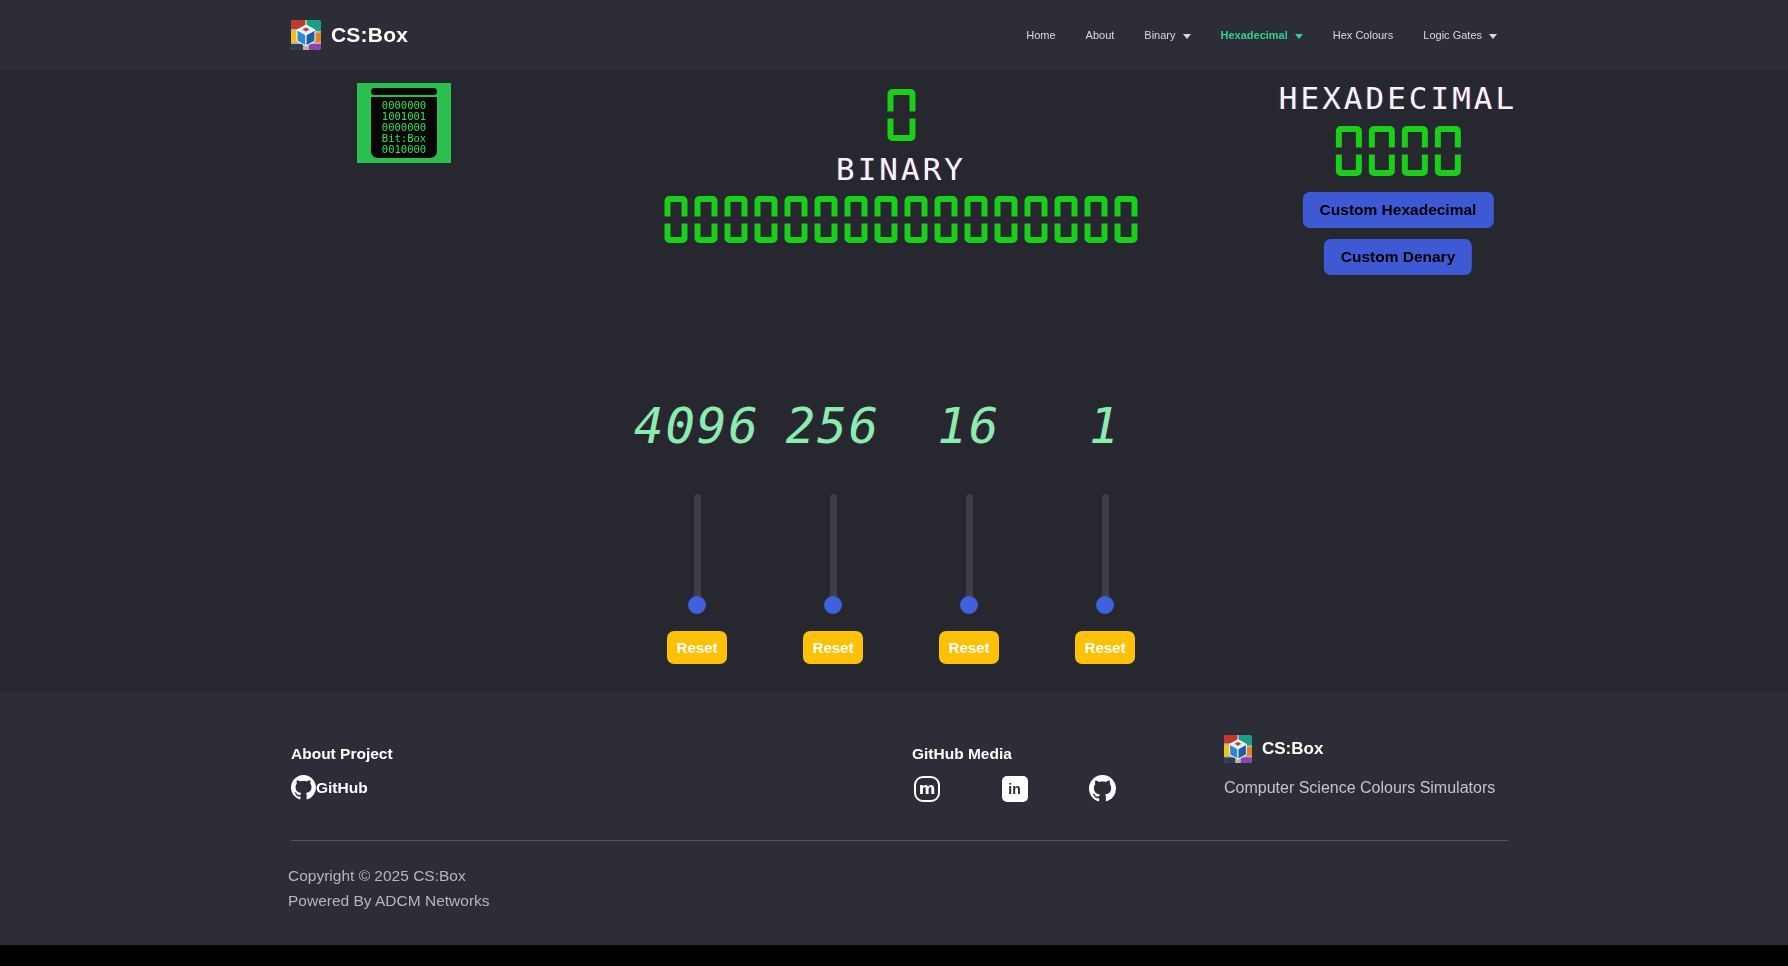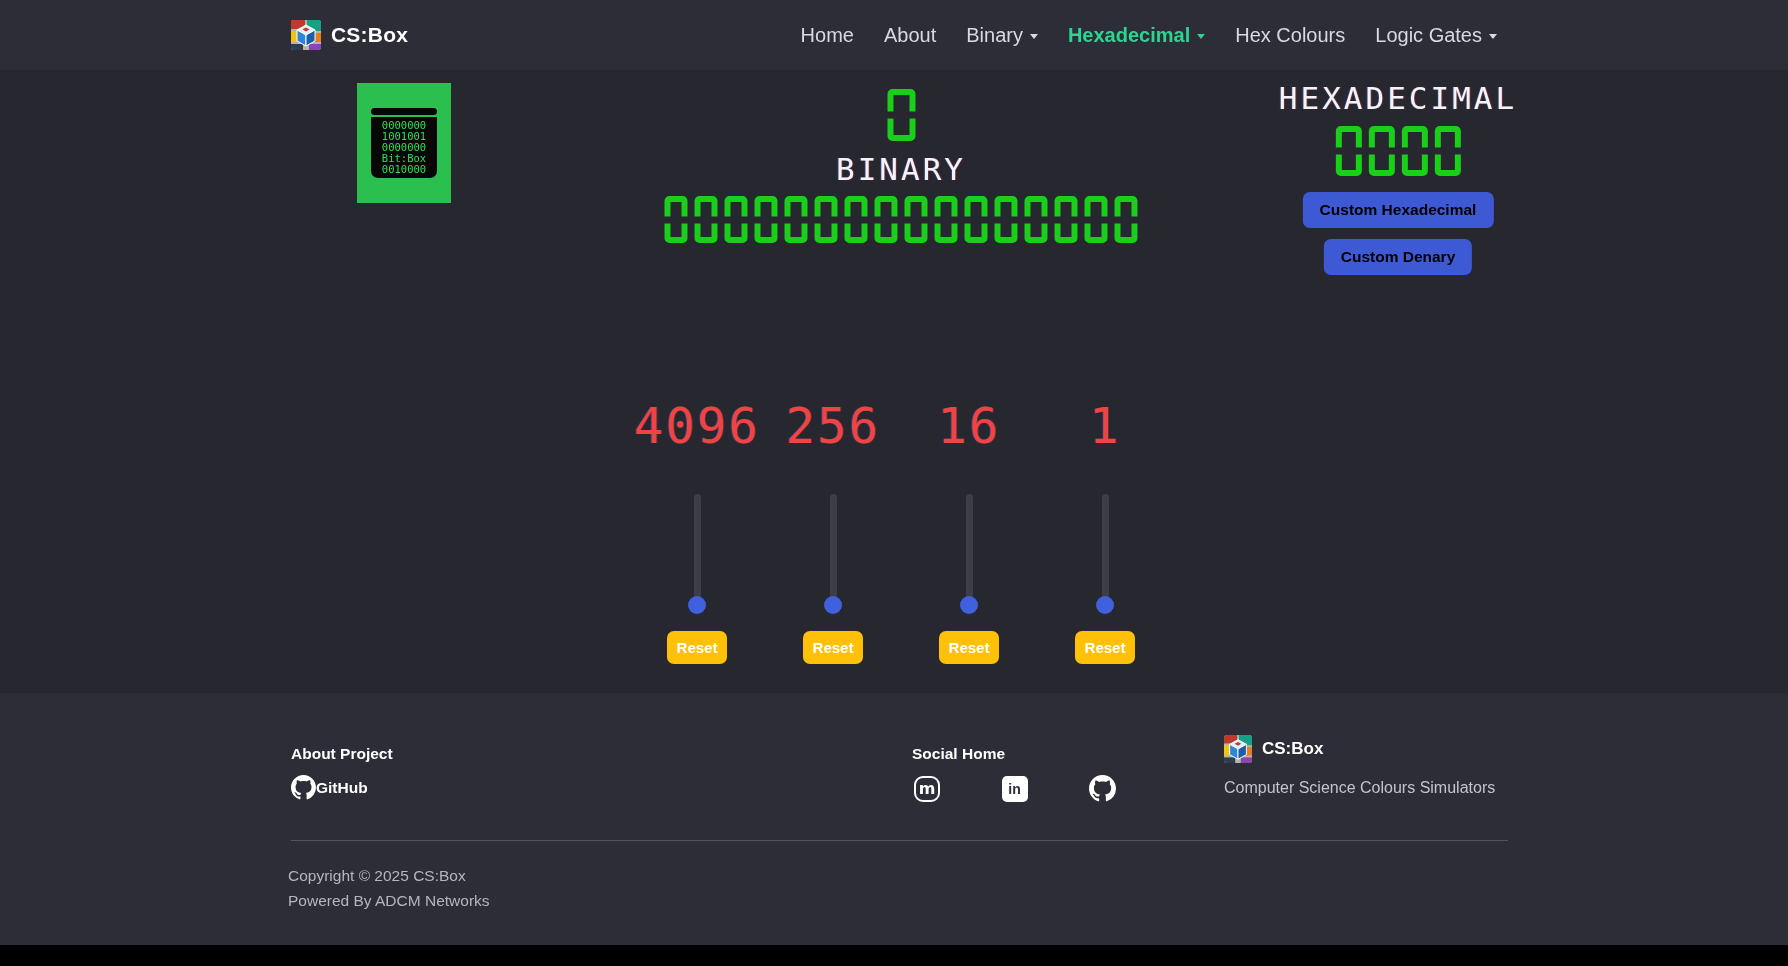--- a/index.html
+++ b/index.html
@@ -19,27 +19,27 @@
   html,body{width:1788px;height:966px;}
   body{background:#000;font-family:"Liberation Sans",sans-serif;overflow:hidden;}
   .page{position:relative;width:1788px;height:945px;background:var(--main-bg);}
 
   
   .navbar{position:absolute;top:0;left:0;width:100%;height:70px;background:var(--nav-bg);
           display:flex;align-items:center;justify-content:space-between;padding:0 291px;}
   .brand{display:flex;align-items:center;gap:10px;cursor:pointer;}
   .brand-title{color:#fff;font-size:21px;font-weight:bold;letter-spacing:.2px;}
   .nav-items{display:flex;align-items:center;gap:30px;list-style:none;}
-  .nav-link{color:#d9dade;font-size:20px;cursor:pointer;display:flex;align-items:center;gap:7px;}
+  .nav-link{color:#d9dade;font-size:11px;cursor:pointer;display:flex;align-items:center;gap:7px;}
   .nav-link.active{color:var(--teal);font-weight:bold;}
   .caret{width:0;height:0;border-left:4.5px solid transparent;border-right:4.5px solid transparent;
          border-top:5px solid currentColor;display:inline-block;margin-top:3px;}
 
   
-  .bitbox{position:absolute;left:357px;top:83px;width:94px;height:120px;background:#2abf4f;
+  .bitbox{position:absolute;left:357px;top:83px;width:94px;height:80px;background:#2abf4f;
           display:flex;align-items:center;justify-content:center;}
   .bitbox-screen{width:66px;height:70px;position:relative;}
   .bitbox-bar{position:absolute;top:0;left:0;width:66px;height:7px;background:#070707;border-radius:4px;}
   .bitbox-display{position:absolute;top:9px;left:0;width:66px;height:61px;background:#070707;
                   border-radius:0 0 7px 7px;display:flex;align-items:center;justify-content:center;}
   .bitbox-text{font-family:"DejaVu Sans Mono",monospace;font-size:10.5px;line-height:11px;
                color:#2fe052;white-space:pre-line;text-align:center;}
 
   
   .seg-label{font-family:"DejaVu Sans Mono",monospace;color:#f4f4f6;letter-spacing:3px;
@@ -60,22 +60,22 @@
   .display-hex{position:absolute;left:1398px;top:80px;transform:translateX(-50%);text-align:center;}
   .display-hex .seg-label{font-size:31px;}
   .hex-row{margin:10px 0 16px;}
   .btn-blue{display:inline-block;background:var(--blue);color:#000000;font-weight:bold;font-size:15.5px;
             border:none;border-radius:7px;padding:9px 17px;cursor:pointer;font-family:"Liberation Sans",sans-serif;}
   .custom-denary{margin-top:11px;}
 
   
   .sliders{position:absolute;left:637px;top:398px;width:528px;display:flex;gap:16px;}
   .slider-col{width:120px;display:flex;flex-direction:column;align-items:center;}
-  .slider-value{font-family:"DejaVu Sans Mono",monospace;font-size:49px;color:#ef4444;letter-spacing:2px;
-                text-shadow:1px 0 rgba(255,60,60,.3), -1px 0 rgba(70,110,255,.3);height:58px;}
+  .slider-value{font-family:"DejaVu Sans Mono",monospace;font-size:49px;color:#86efac;letter-spacing:2px;
+                text-shadow:1px 0 rgba(255,60,60,.3), -1px 0 rgba(70,110,255,.3);height:58px;font-style:italic;}
   .slider-track{margin-top:38px;width:7px;height:112px;background:var(--track);border-radius:4px;position:relative;cursor:pointer;}
   .slider-thumb{position:absolute;left:50%;bottom:-8px;transform:translateX(-50%);width:18px;height:18px;
                 border-radius:50%;background:var(--thumb);cursor:grab;}
   .btn-reset{margin-top:25px;background:var(--yellow);color:#fff;font-weight:bold;font-size:15px;
              border:none;border-radius:7px;padding:8px 10px;cursor:pointer;font-family:"Liberation Sans",sans-serif;}
 
   
   .footer{position:absolute;left:0;top:693px;width:100%;height:252px;background:var(--footer-bg);}
   .footer-heading{color:#fff;font-weight:bold;font-size:15.5px;}
   .footer-about{position:absolute;left:291px;top:52px;}
@@ -242,21 +242,21 @@
       <div class="footer-heading">About Project</div>
       <div class="github-link">
         <svg class="gh-icon" width="25" height="25" viewBox="0 0 16 16" fill="#fff">
           <path fill-rule="evenodd" d="M8 0C3.58 0 0 3.58 0 8c0 3.54 2.29 6.53 5.47 7.59.4.07.55-.17.55-.38 0-.19-.01-.82-.01-1.49-2.01.37-2.53-.49-2.69-.94-.09-.23-.48-.94-.82-1.13-.28-.15-.68-.52-.01-.53.63-.01 1.08.58 1.23.82.72 1.21 1.87.87 2.33.66.07-.52.28-.87.51-1.07-1.78-.2-3.64-.89-3.64-3.95 0-.87.31-1.59.82-2.15-.08-.2-.36-1.02.08-2.12 0 0 .67-.21 2.2.82.64-.18 1.32-.27 2-.27s1.36.09 2 .27c1.53-1.04 2.2-.82 2.2-.82.44 1.1.16 1.92.08 2.12.51.56.82 1.27.82 2.15 0 3.07-1.87 3.75-3.65 3.95.29.25.54.73.54 1.48 0 1.07-.01 1.93-.01 2.2 0 .21.15.46.55.38A8.01 8.01 0 0 0 16 8c0-4.42-3.58-8-8-8z"></path>
         </svg>
         <span>GitHub</span>
       </div>
     </div>
 
     <div class="footer-social">
-      <div class="footer-heading">Social Home</div>
+      <div class="footer-heading">GitHub Media</div>
       <div class="social-row">
         <span class="mastodon">m</span>
         <span class="linkedin">in</span>
         <svg class="gh-icon" width="27" height="27" viewBox="0 0 16 16" fill="#fff">
           <path fill-rule="evenodd" d="M8 0C3.58 0 0 3.58 0 8c0 3.54 2.29 6.53 5.47 7.59.4.07.55-.17.55-.38 0-.19-.01-.82-.01-1.49-2.01.37-2.53-.49-2.69-.94-.09-.23-.48-.94-.82-1.13-.28-.15-.68-.52-.01-.53.63-.01 1.08.58 1.23.82.72 1.21 1.87.87 2.33.66.07-.52.28-.87.51-1.07-1.78-.2-3.64-.89-3.64-3.95 0-.87.31-1.59.82-2.15-.08-.2-.36-1.02.08-2.12 0 0 .67-.21 2.2.82.64-.18 1.32-.27 2-.27s1.36.09 2 .27c1.53-1.04 2.2-.82 2.2-.82.44 1.1.16 1.92.08 2.12.51.56.82 1.27.82 2.15 0 3.07-1.87 3.75-3.65 3.95.29.25.54.73.54 1.48 0 1.07-.01 1.93-.01 2.2 0 .21.15.46.55.38A8.01 8.01 0 0 0 16 8c0-4.42-3.58-8-8-8z"></path>
         </svg>
       </div>
     </div>
 
     <div class="footer-brand">

